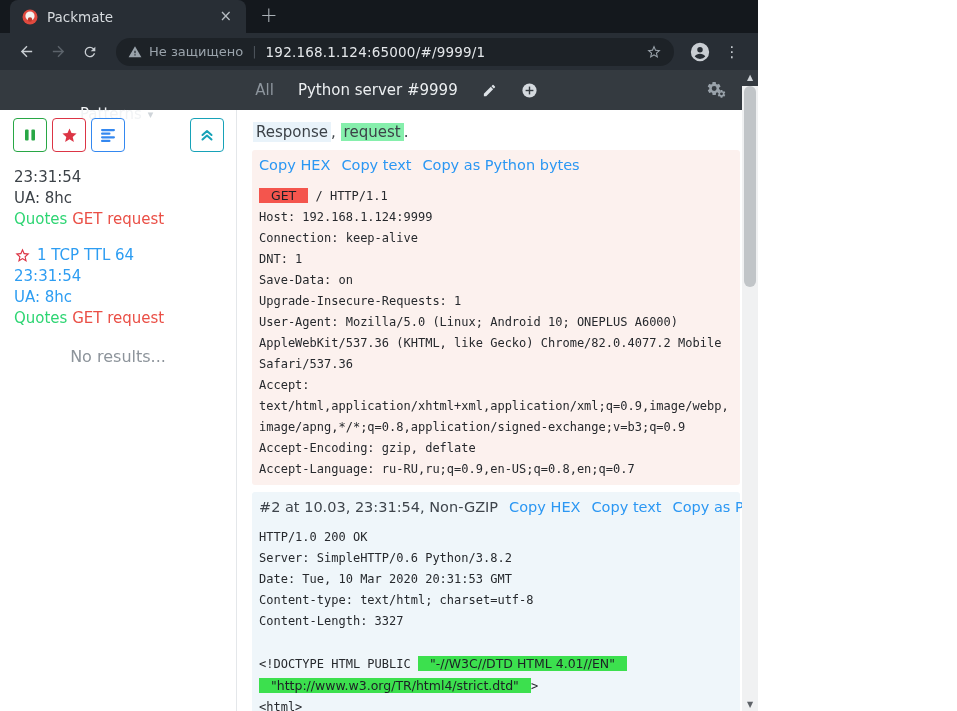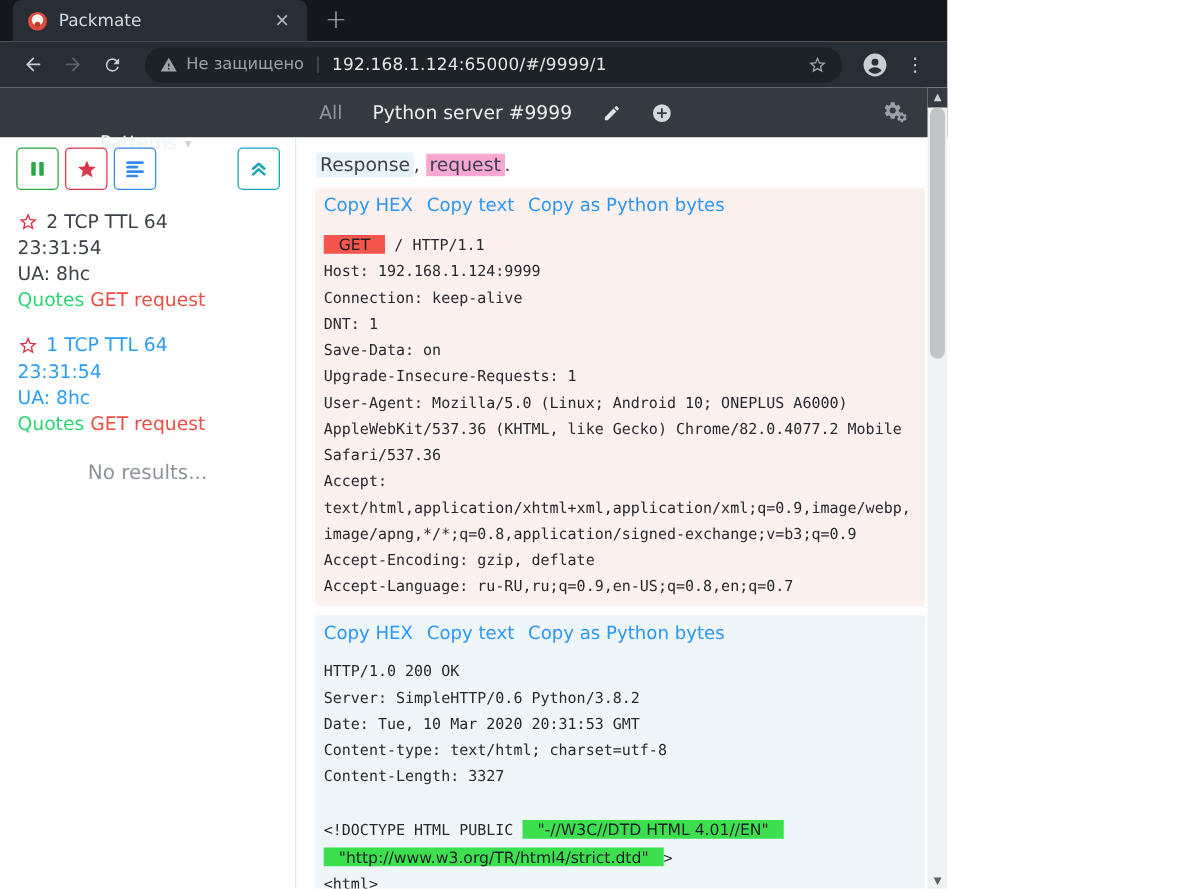--- a/index.html
+++ b/index.html
@@ -46,21 +46,21 @@
 
   .stream { margin:15px 0 0 14px; font-size:15px; line-height:21px; color:#3c4248; }
   .stream .l1 { display:flex; align-items:center; gap:6px; }
   .stream.sel { color:#2d9df2; }
   .tag-g { color:#2ed573; } .tag-r { color:#ea4f46; }
   .no-results { margin-top:18px; text-align:center; color:#8d949b; font-size:16px; }
 
   .main { flex:1; padding:13px 18px 0 15px; min-width:0; overflow:hidden; }
   .legend { font-size:15px; color:#3c4248; margin:0 0 9px 1px; }
   .hl-resp { background:#e9f3fa; padding:1px 3px; }
-  .hl-req  { background:#f9a8d4; padding:0 3px; }
+  .hl-req  { background:#86efac; padding:0 3px; }
 
   .card { border-radius:3px; padding:6px 5px 5px 5px; margin-bottom:7px; }
   .card.request  { background:#fcf1ee; }
   .card.response { background:#eff6fa; }
   .card-head { display:flex; align-items:baseline; gap:11px; font-size:14.5px;
                color:#3f454c; padding:1px 1px 0 2px; margin-bottom:12px; white-space:nowrap; }
   .card-head a { color:#2b97f3; text-decoration:none; }
   .pkt-body { font-family:"DejaVu Sans Mono","Liberation Mono",monospace; font-size:12px;
               line-height:21px; color:#26292d; white-space:pre-wrap; overflow-wrap:break-word;
               padding:0 3px 0 2px; }
@@ -186,26 +186,20 @@
         </span>
         <span class="tbtn teal">
           <svg width="14" height="14" viewBox="0 0 14 14">
             <polyline points="2.5,7 7,3 11.5,7" fill="none" stroke="#17a2b8" stroke-width="2" stroke-linecap="round" stroke-linejoin="round"></polyline>
             <polyline points="2.5,11.5 7,7.5 11.5,11.5" fill="none" stroke="#17a2b8" stroke-width="2" stroke-linecap="round" stroke-linejoin="round"></polyline>
           </svg>
         </span>
       </div>
 
       <div class="stream">
-        <div class="l1">
-          <svg width="17" height="17" viewBox="0 0 24 24">
-              <path fill="#dc3545" d="M22 9.24l-7.19-.62L12 2 9.19 8.63 2 9.24l5.46 4.73L5.82 21 12 17.27 18.18 21l-1.63-7.03L22 9.24zM12 15.4l-3.76 2.27 1-4.28-3.32-2.88 4.38-.38L12 6.1l1.71 4.04 4.38.38-3.32 2.88 1 4.28L12 15.4z"></path>
-            </svg>
-          <span>2 TCP TTL 64</span>
-        </div>
         <div>23:31:54</div>
         <div>UA: 8hc</div>
         <div>
           <span class="tag-g">Quotes</span>
           <span class="tag-r">GET request</span>
         </div>
       </div>
 
       <div class="stream sel">
         <div class="l1">
@@ -244,20 +238,21 @@
 Upgrade-Insecure-Requests: 1
 User-Agent: Mozilla/5.0 (Linux; Android 10; ONEPLUS A6000) AppleWebKit/537.36 (KHTML, like Gecko) Chrome/82.0.4077.2 Mobile Safari/537.36
 Accept: text/html,application/xhtml+xml,application/xml;q=0.9,image/webp,image/apng,*/*;q=0.8,application/signed-exchange;v=b3;q=0.9
 Accept-Encoding: gzip, deflate
 Accept-Language: ru-RU,ru;q=0.9,en-US;q=0.8,en;q=0.7
 </div>
       </div>
 
       <div class="card response">
         <div class="card-head">
+          <span>#2 at 10.03, 23:31:54, Non-GZIP</span>
           <a href="#">Copy HEX</a>
           <a href="#">Copy text</a>
           <a href="#">Copy as Python bytes</a>
         </div>
         <div class="pkt-body">HTTP/1.0 200 OK
 Server: SimpleHTTP/0.6 Python/3.8.2
 Date: Tue, 10 Mar 2020 20:31:53 GMT
 Content-type: text/html; charset=utf-8
 Content-Length: 3327
 

